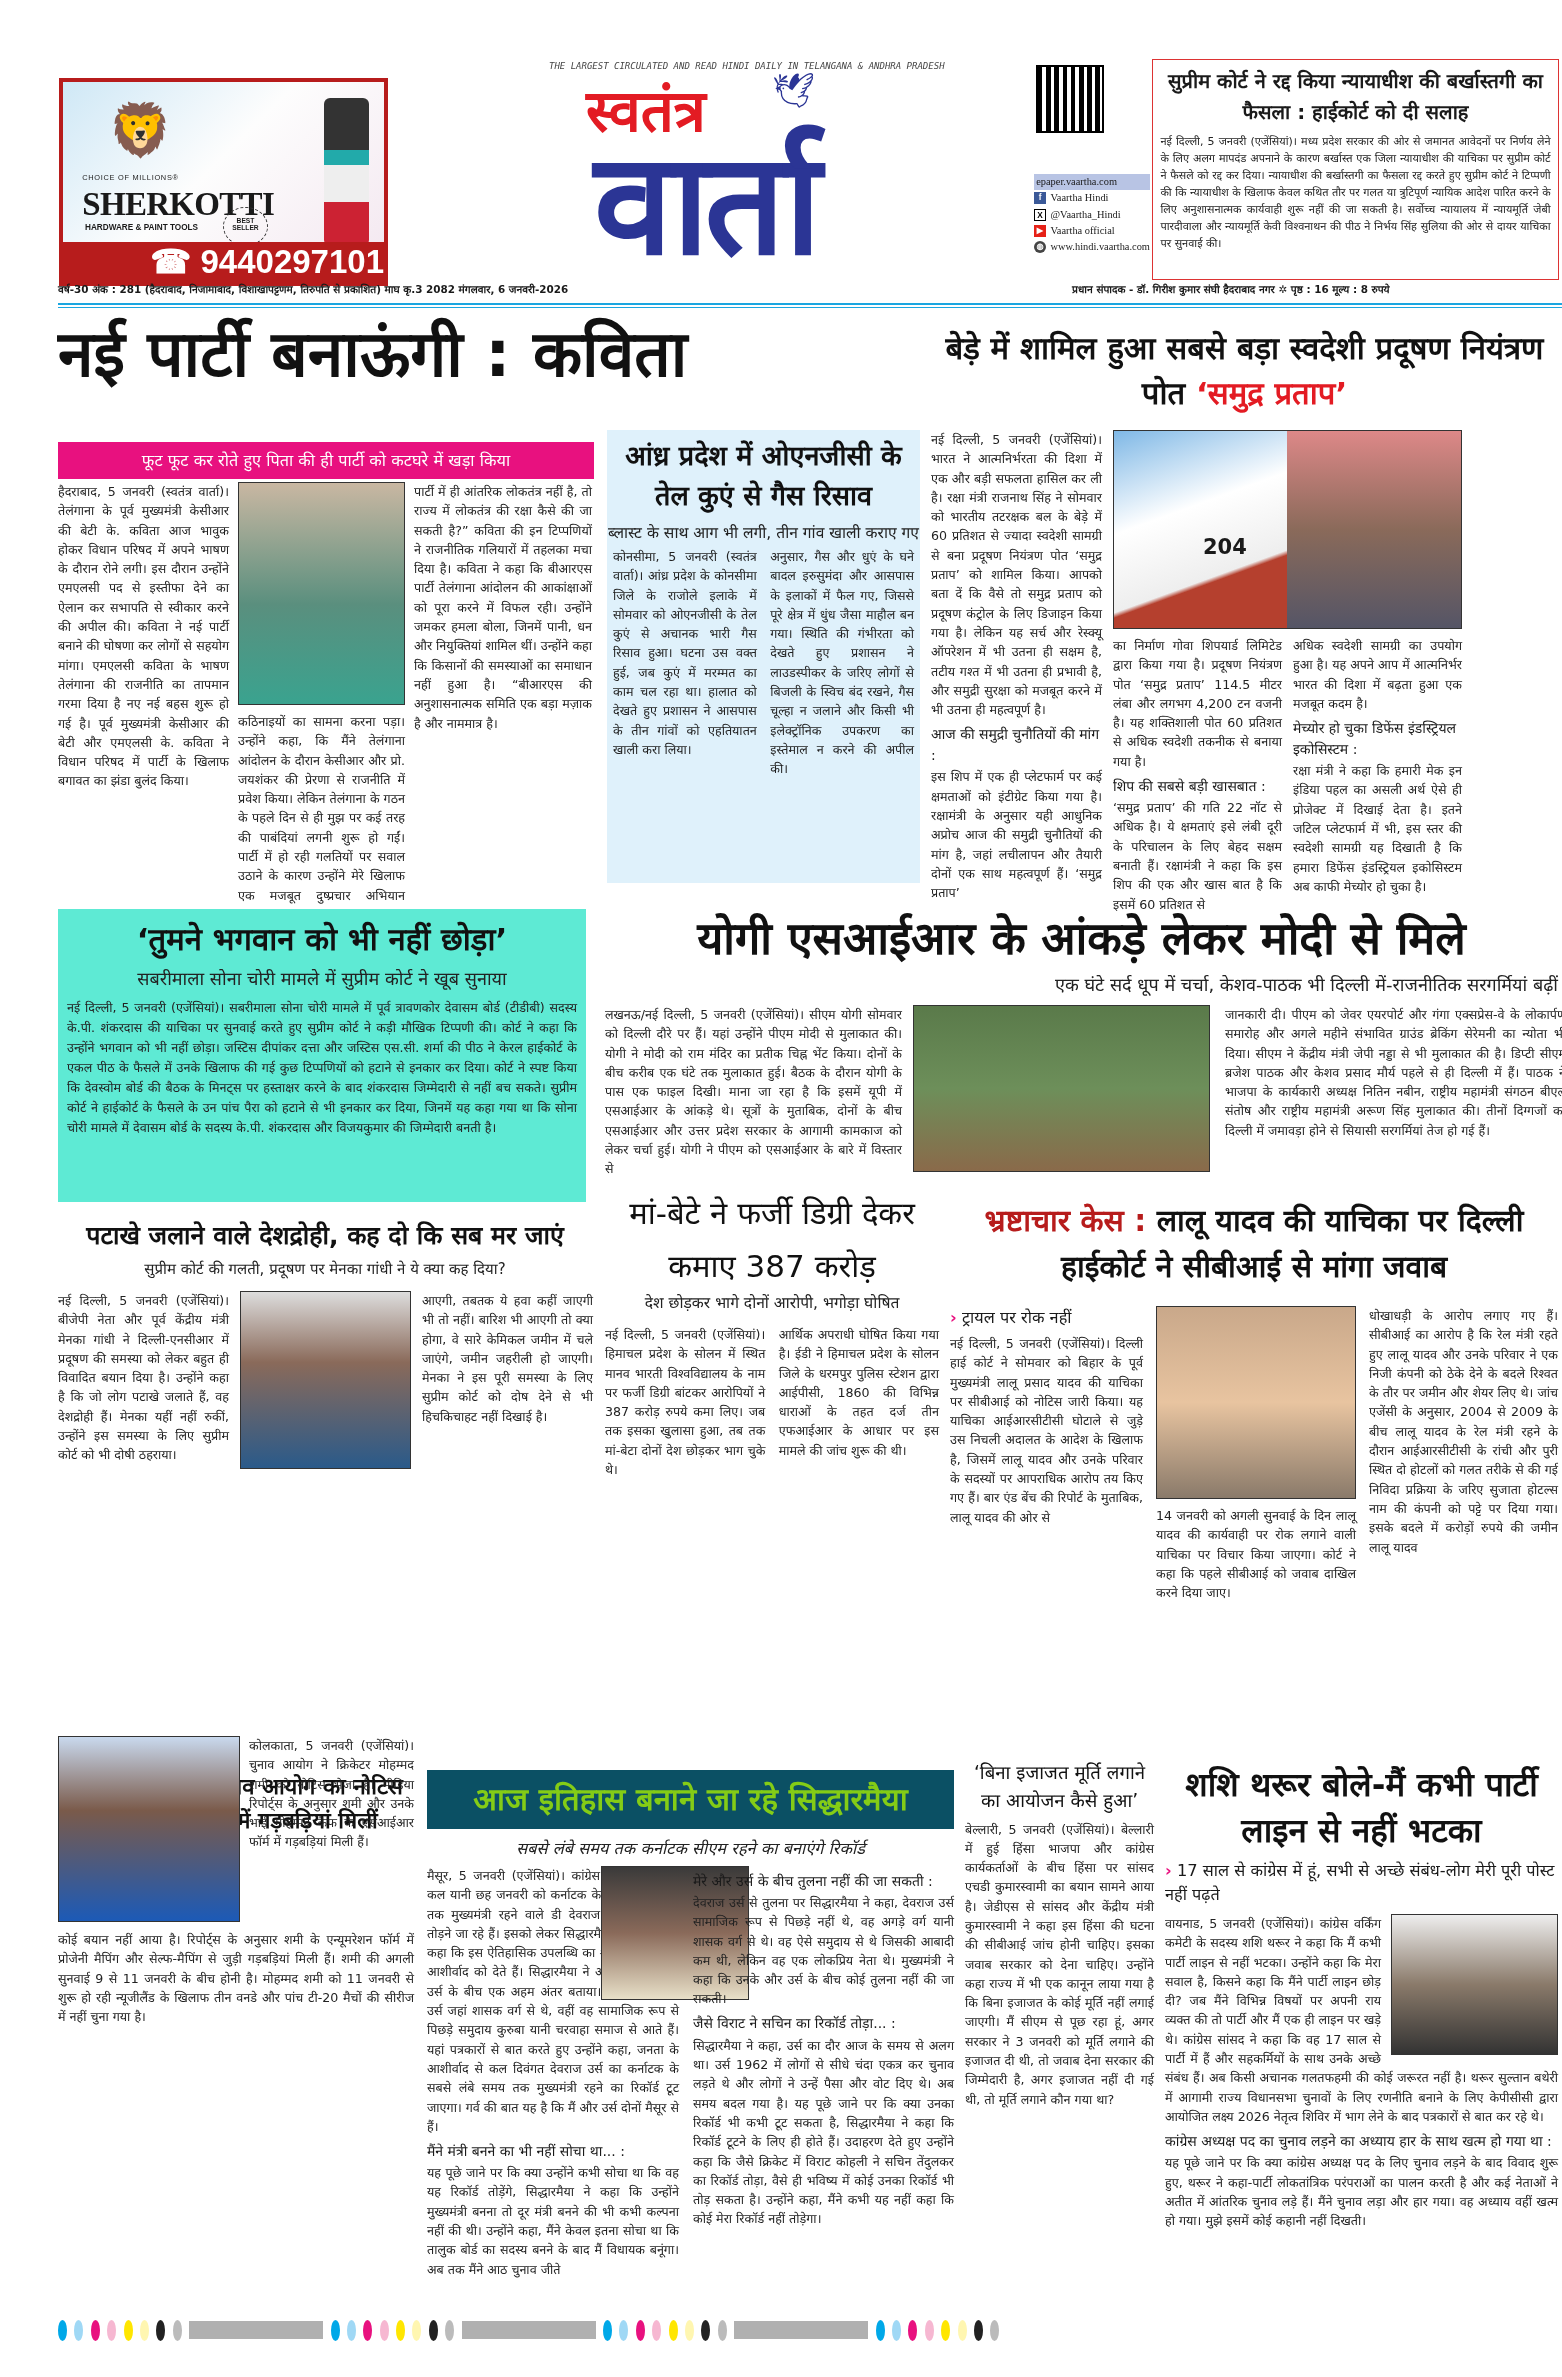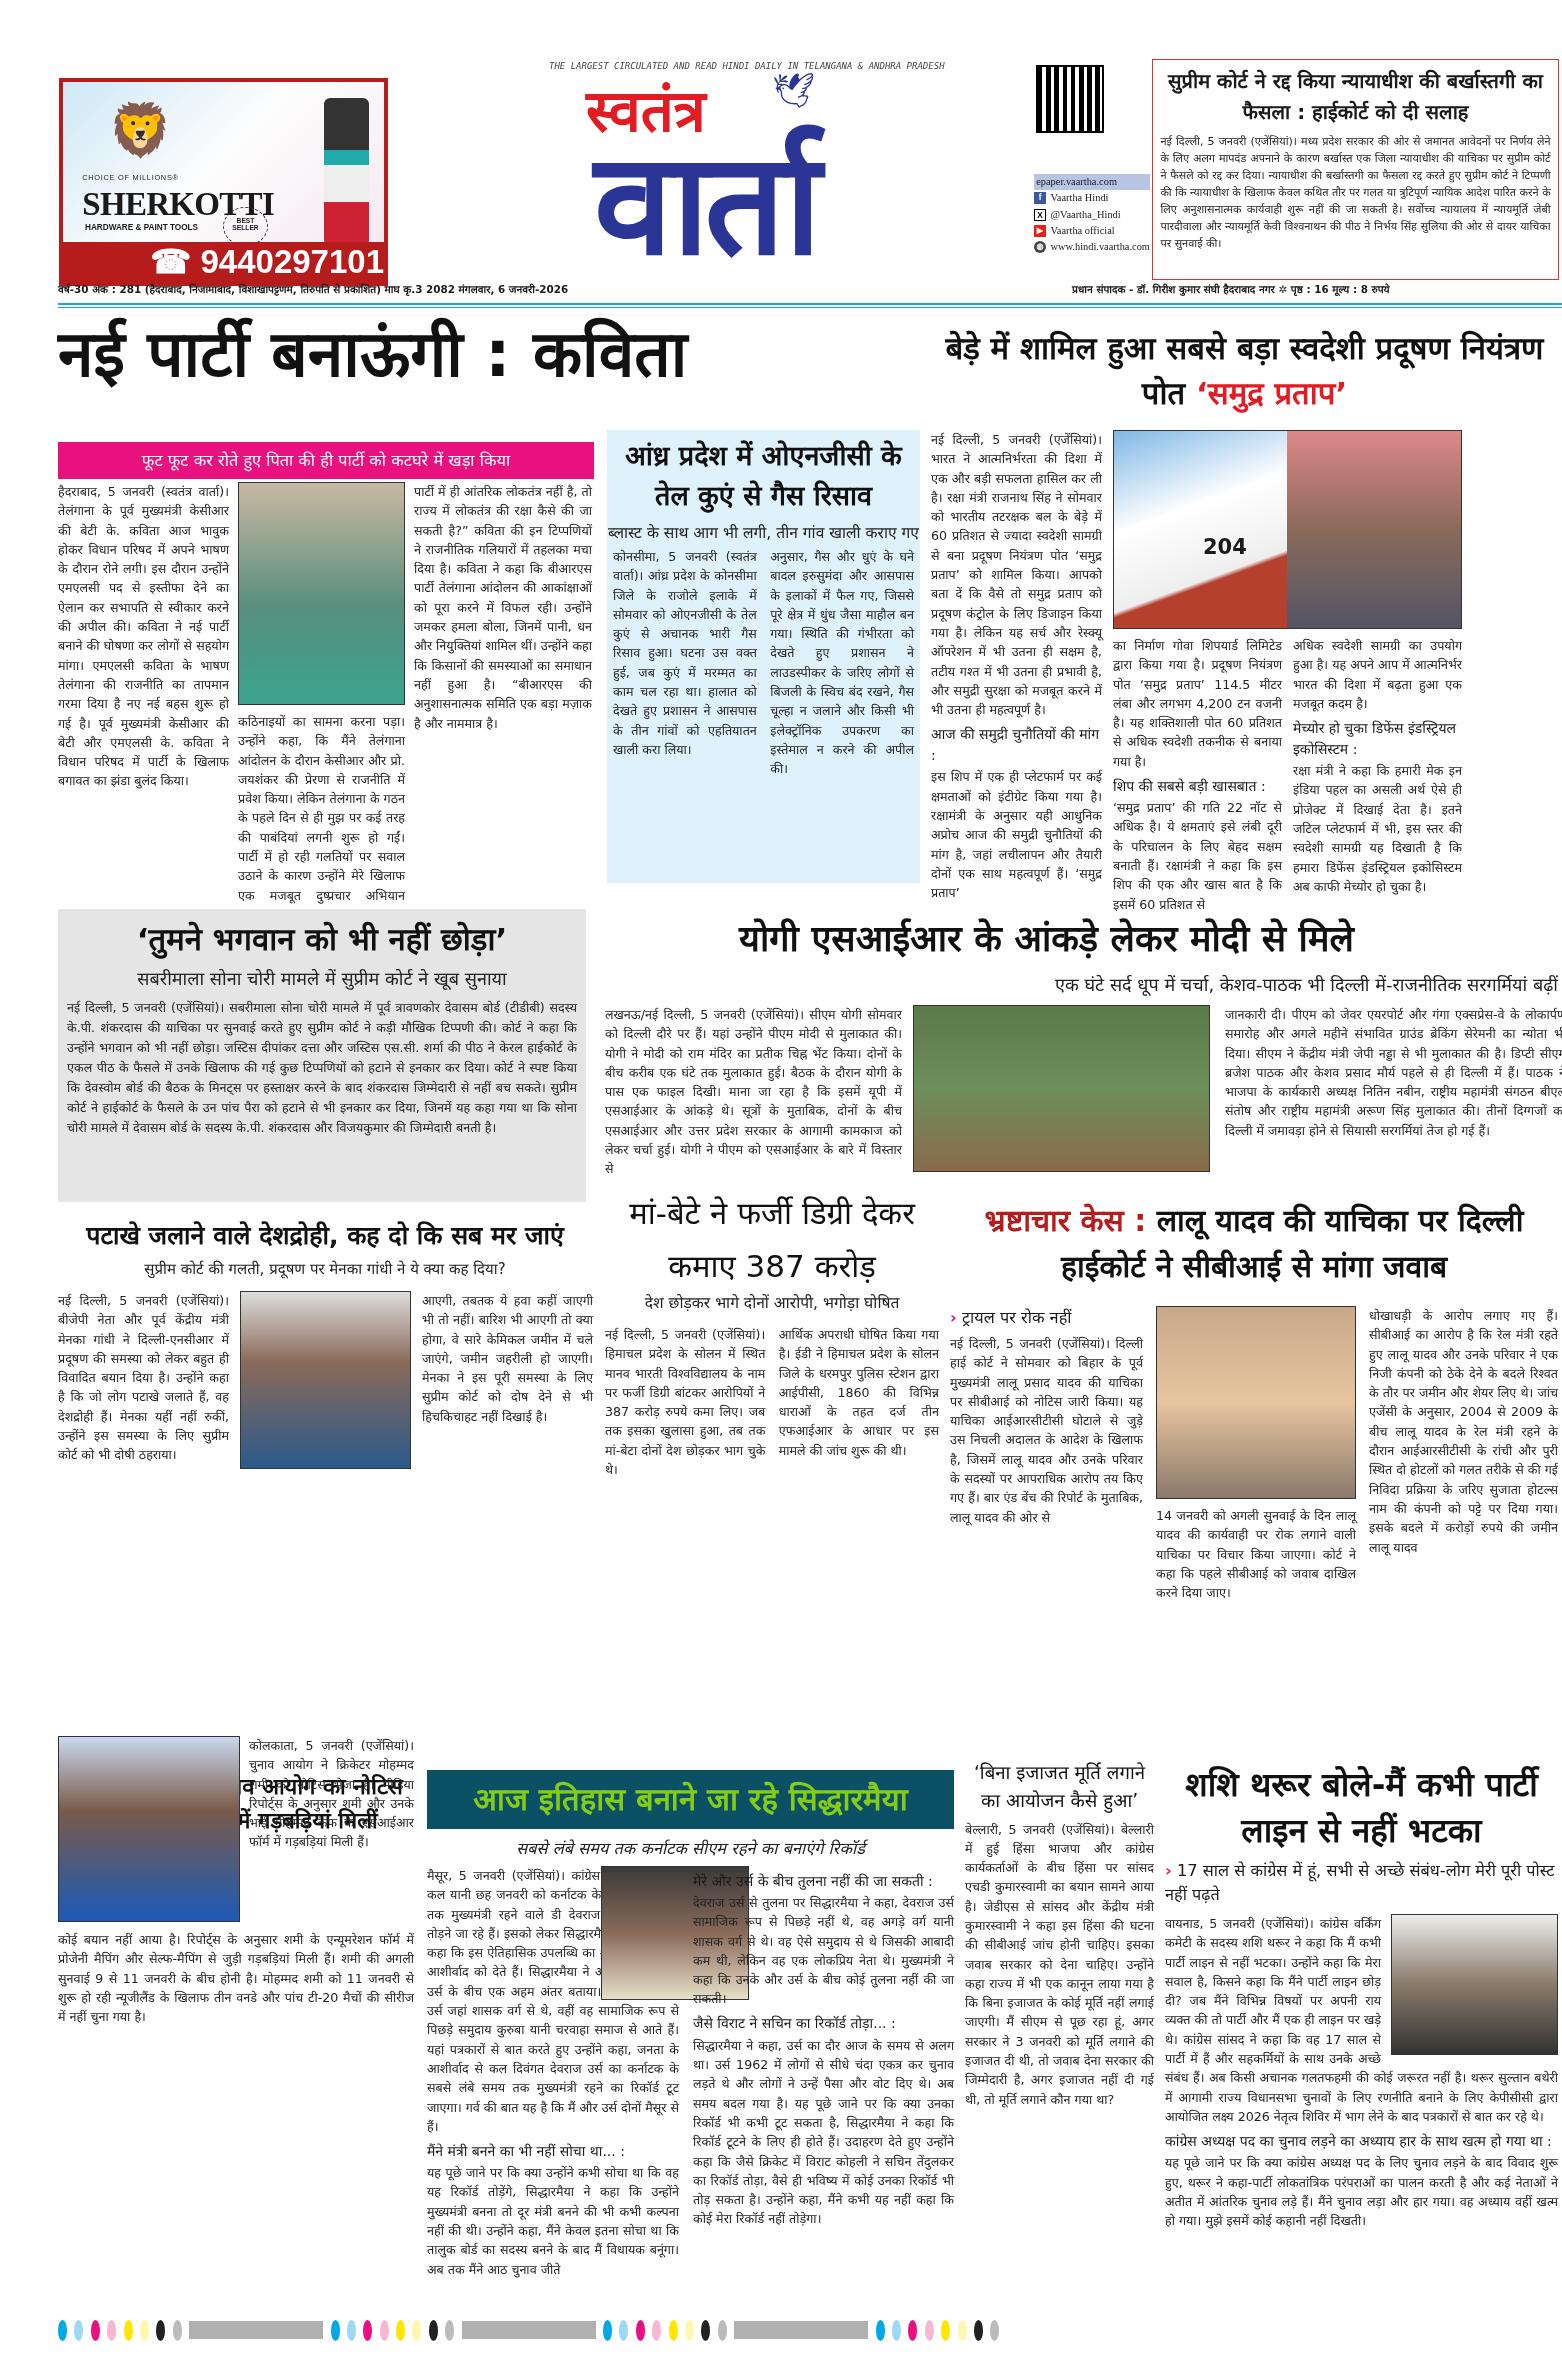--- a/index.html
+++ b/index.html
@@ -38,21 +38,21 @@
 .dateline{left:58px;top:282px;font-family:"DejaVu Sans",sans-serif;font-weight:bold;font-size:10.4px}
 .editor{left:1072px;top:282px;font-family:"DejaVu Sans",sans-serif;font-weight:bold;font-size:10.4px}
 .rule{left:58px;top:303px;width:1505px;height:4.5px;border-top:2.2px solid #1aa6e0;border-bottom:1.5px solid #1aa6e0}
 
 .lead-hl{left:58px;top:319px;width:861px;font-size:64px;text-align:left}
 .pink-bar{left:58px;top:442px;width:536px;height:37px;background:#e8117f;color:#fff;font-family:"DejaVu Sans",sans-serif;font-size:16.3px;line-height:37px;text-align:center}
 .blue-panel{left:607px;top:430px;width:313px;height:453px;background:#dff1fb}
 .onc-hl{font-size:27px;line-height:40px;padding-top:6px}
 .onc-sub{font-size:15.6px;margin:4.5px 0}
 .ship-hl{left:931px;top:326px;width:627px;font-size:31px;line-height:45px}
-.peach{left:58px;top:909px;width:528px;height:293px;background:#e5e5e5;padding:7.4px 9px}
+.peach{left:58px;top:909px;width:528px;height:293px;background:#5eead4;padding:7.4px 9px}
 .teal-bar{left:427px;top:1770px;width:527px;height:59px;background:#0b5064;color:#84cc16;font-family:"DejaVu Sans",sans-serif;font-weight:bold;font-size:31px;line-height:59px;text-align:center}
 .arrow{color:#e8117f;font-weight:bold}
 .reg-bar{left:58px;top:2319px;width:1447px;height:22px;display:flex;align-items:center;gap:7.4px}
 .dot{width:9px;height:21px;border-radius:50%}
 .gray{width:134px;height:18px;background:#b0b0b0}
 </style>
 </head>
 <body>
 
 <div class="abs ad">
@@ -146,21 +146,21 @@
     <div class="body-text">रक्षा मंत्री ने कहा कि हमारी मेक इन इंडिया पहल का असली अर्थ ऐसे ही प्रोजेक्ट में दिखाई देता है। इतने जटिल प्लेटफार्म में भी, इस स्तर की स्वदेशी सामग्री यह दिखाती है कि हमारा डिफेंस इंडस्ट्रियल इकोसिस्टम अब काफी मेच्योर हो चुका है।</div>
   </div>
 </div>
 
 <div class="abs peach">
   <div class="hl" style="font-size:31px;line-height:47px">‘तुमने भगवान को भी नहीं छोड़ा’</div>
   <div class="sub" style="font-size:18px;margin:3px 0 7.4px">सबरीमाला सोना चोरी मामले में सुप्रीम कोर्ट ने खूब सुनाया</div>
   <div class="body-text" style="font-size:12.6px;line-height:20px">नई दिल्ली, 5 जनवरी (एजेंसियां)। सबरीमाला सोना चोरी मामले में पूर्व त्रावणकोर देवासम बोर्ड (टीडीबी) सदस्य के.पी. शंकरदास की याचिका पर सुनवाई करते हुए सुप्रीम कोर्ट ने कड़ी मौखिक टिप्पणी की। कोर्ट ने कहा कि उन्होंने भगवान को भी नहीं छोड़ा। जस्टिस दीपांकर दत्ता और जस्टिस एस.सी. शर्मा की पीठ ने केरल हाईकोर्ट के एकल पीठ के फैसले में उनके खिलाफ की गई कुछ टिप्पणियों को हटाने से इनकार कर दिया। कोर्ट ने स्पष्ट किया कि देवस्वोम बोर्ड की बैठक के मिनट्स पर हस्ताक्षर करने के बाद शंकरदास जिम्मेदारी से नहीं बच सकते। सुप्रीम कोर्ट ने हाईकोर्ट के फैसले के उन पांच पैरा को हटाने से भी इनकार कर दिया, जिनमें यह कहा गया था कि सोना चोरी मामले में देवासम बोर्ड के सदस्य के.पी. शंकरदास और विजयकुमार की जिम्मेदारी बनती है।</div>
 </div>
 
-<div class="abs hl" style="left:566px;top:909px;width:961px;font-size:36px;line-height:59px">योगी एसआईआर के आंकड़े लेकर मोदी से मिले</div>
+<div class="abs hl" style="left:601px;top:909px;width:961px;font-size:45px;line-height:59px">योगी एसआईआर के आंकड़े लेकर मोदी से मिले</div>
 <div class="abs sub" style="left:668px;top:972px;width:890px;font-size:18px;text-align:right">एक घंटे सर्द धूप में चर्चा, केशव-पाठक भी दिल्ली में-राजनीतिक सरगर्मियां बढ़ीं</div>
 <div class="abs" style="left:605px;top:1005px;width:957px;height:178px">
   <div class="body-text" style="position:absolute;left:0;top:0;width:297px">लखनऊ/नई दिल्ली, 5 जनवरी (एजेंसियां)। सीएम योगी सोमवार को दिल्ली दौरे पर हैं। यहां उन्होंने पीएम मोदी से मुलाकात की। योगी ने मोदी को राम मंदिर का प्रतीक चिह्न भेंट किया। दोनों के बीच करीब एक घंटे तक मुलाकात हुई। बैठक के दौरान योगी के पास एक फाइल दिखी। माना जा रहा है कि इसमें यूपी में एसआईआर के आंकड़े थे। सूत्रों के मुताबिक, दोनों के बीच एसआईआर और उत्तर प्रदेश सरकार के आगामी कामकाज को लेकर चर्चा हुई। योगी ने पीएम को एसआईआर के बारे में विस्तार से</div>
   <div class="photo" style="left:308px;top:0;width:297px;height:167px;background:linear-gradient(#5a7a4a,#6d8f5a 50%,#8a6a4a)"></div>
   <div class="body-text" style="position:absolute;left:620px;top:0;width:341px">जानकारी दी। पीएम को जेवर एयरपोर्ट और गंगा एक्सप्रेस-वे के लोकार्पण समारोह और अगले महीने संभावित ग्राउंड ब्रेकिंग सेरेमनी का न्योता भी दिया। सीएम ने केंद्रीय मंत्री जेपी नड्डा से भी मुलाकात की है। डिप्टी सीएम ब्रजेश पाठक और केशव प्रसाद मौर्य पहले से ही दिल्ली में हैं। पाठक ने भाजपा के कार्यकारी अध्यक्ष नितिन नबीन, राष्ट्रीय महामंत्री संगठन बीएल संतोष और राष्ट्रीय महामंत्री अरूण सिंह मुलाकात की। तीनों दिग्गजों का दिल्ली में जमावड़ा होने से सियासी सरगर्मियां तेज हो गई हैं।</div>
 </div>
 
 <div class="abs hl" style="left:58px;top:1217px;width:534px;font-size:25px;line-height:37px">पटाखे जलाने वाले देशद्रोही, कह दो कि सब मर जाएं</div>
 <div class="abs sub" style="left:58px;top:1258px;width:534px;font-size:15px">सुप्रीम कोर्ट की गलती, प्रदूषण पर मेनका गांधी ने ये क्या कह दिया?</div>
 <div class="abs" style="left:58px;top:1291px;width:534px;height:445px">

